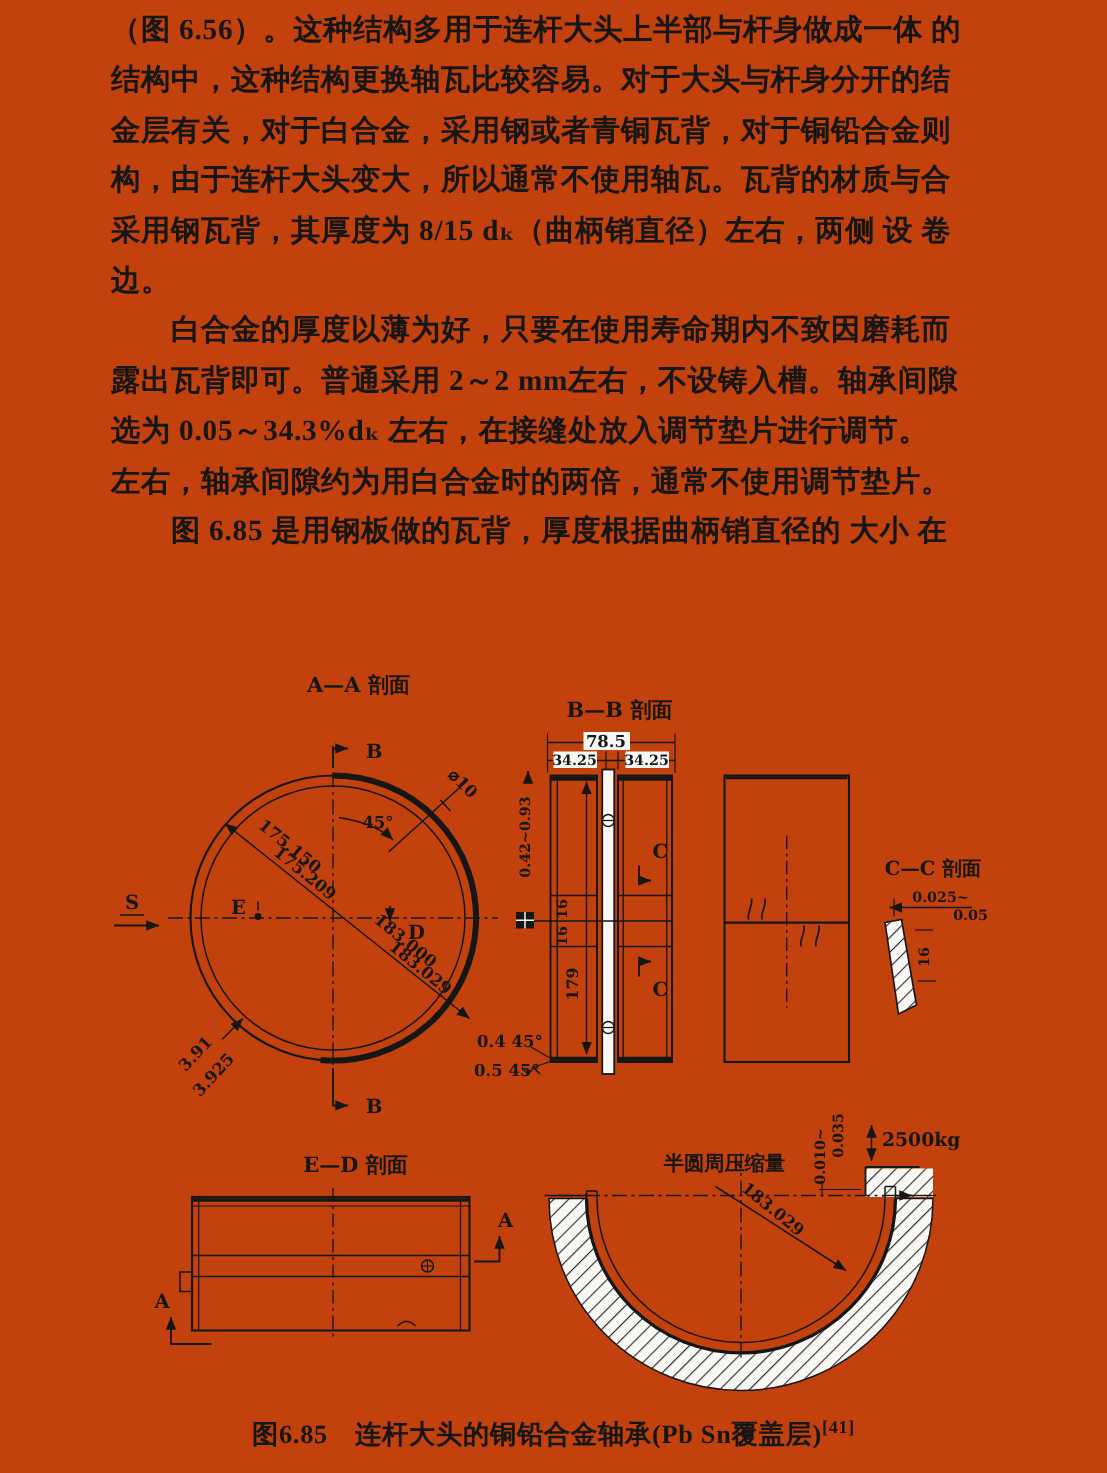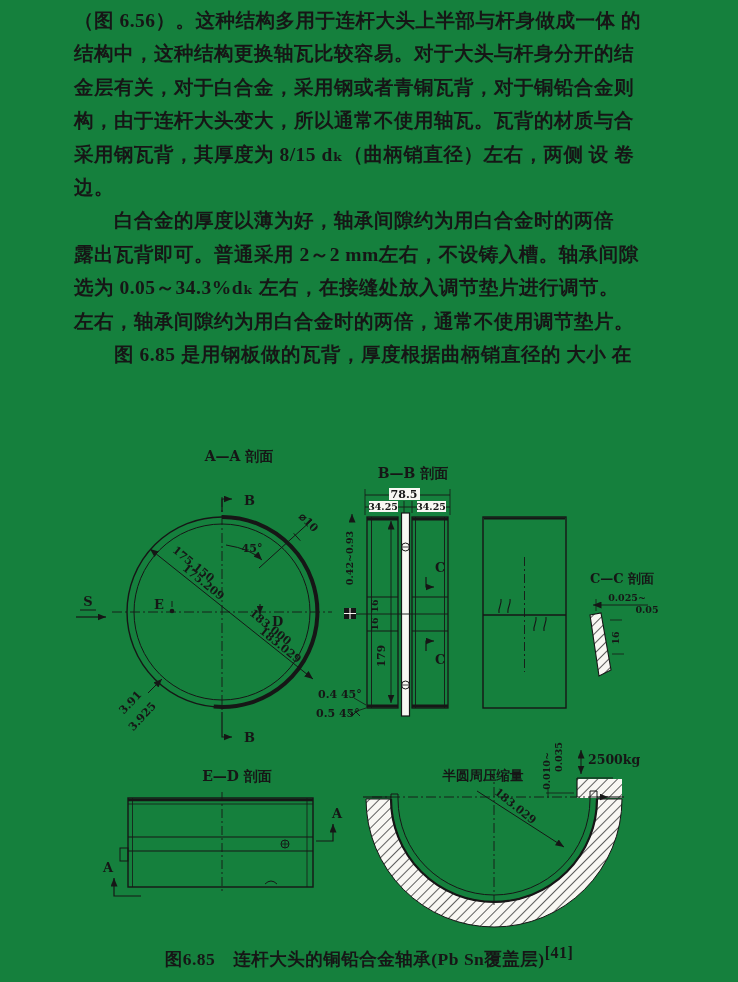--- a/index.html
+++ b/index.html
@@ -1,19 +1,19 @@
 <!DOCTYPE html>
 <html><head>
 <meta charset="utf-8">
 <style>
   html,body{margin:0;padding:0;}
   .page{
     position:relative;
     width:738px;height:982px;
-    background:#15803d;
+    background:#c2410c;
     overflow:hidden;
     font-family:"Liberation Serif","DejaVu Serif",serif;
     color:#161616;
   }
   .body-text{
     position:absolute;left:74px;top:4px;width:620px;
   }
   .tl{
     font-size:19.5px;line-height:33.4px;font-weight:bold;
     letter-spacing:0.5px;white-space:nowrap;
@@ -24,35 +24,35 @@
   .dim{font:bold 10px "DejaVu Serif",serif;}
   .dims{font:bold 9.5px "DejaVu Serif",serif;}
   .ltr{font:bold 13px "DejaVu Serif",serif;}
   .ln{stroke:#161616;fill:none;stroke-width:1.2;}
   .caption{
     position:absolute;left:0;top:944px;width:738px;
     text-align:center;font-size:17.5px;font-weight:bold;
     letter-spacing:0.5px;
   }
   .cap-fig{margin-right:18px;}
-  .caption sup{font-size:16px;}
+  .caption sup{font-size:12px;}
 </style>
 </head>
 <body>
 
 <div class="page">
 
   <div class="body-text">
     <div class="tl">（图 6.56）。这种结构多用于连杆大头上半部与杆身做成一体 的</div>
     <div class="tl">结构中，这种结构更换轴瓦比较容易。对于大头与杆身分开的结</div>
     <div class="tl">金层有关，对于白合金，采用钢或者青铜瓦背，对于铜铅合金则</div>
     <div class="tl">构，由于连杆大头变大，所以通常不使用轴瓦。瓦背的材质与合</div>
     <div class="tl">采用钢瓦背，其厚度为 8/15 dₖ（曲柄销直径）左右，两侧 设 卷</div>
     <div class="tl">边。</div>
-    <div class="tl">　　白合金的厚度以薄为好，轴承间隙约为用白合金时的两倍</div>
+    <div class="tl">　　白合金的厚度以薄为好，只要在使用寿命期内不致因磨耗而</div>
     <div class="tl">露出瓦背即可。普通采用 2～2 mm左右，不设铸入槽。轴承间隙</div>
     <div class="tl">选为 0.05～34.3%dₖ 左右，在接缝处放入调节垫片进行调节。</div>
     <div class="tl">左右，轴承间隙约为用白合金时的两倍，通常不使用调节垫片。</div>
     <div class="tl">　　图 6.85 是用钢板做的瓦背，厚度根据曲柄销直径的 大小 在</div>
   </div>
 
   <svg width="738" height="982" viewBox="0 0 738 982">
     <defs>
       <marker id="arr" markerUnits="userSpaceOnUse" markerWidth="9" markerHeight="7" refX="8.5" refY="3.5" orient="auto">
         <path d="M0,0 L8.5,3.5 L0,7 Z" fill="#161616"></path>

